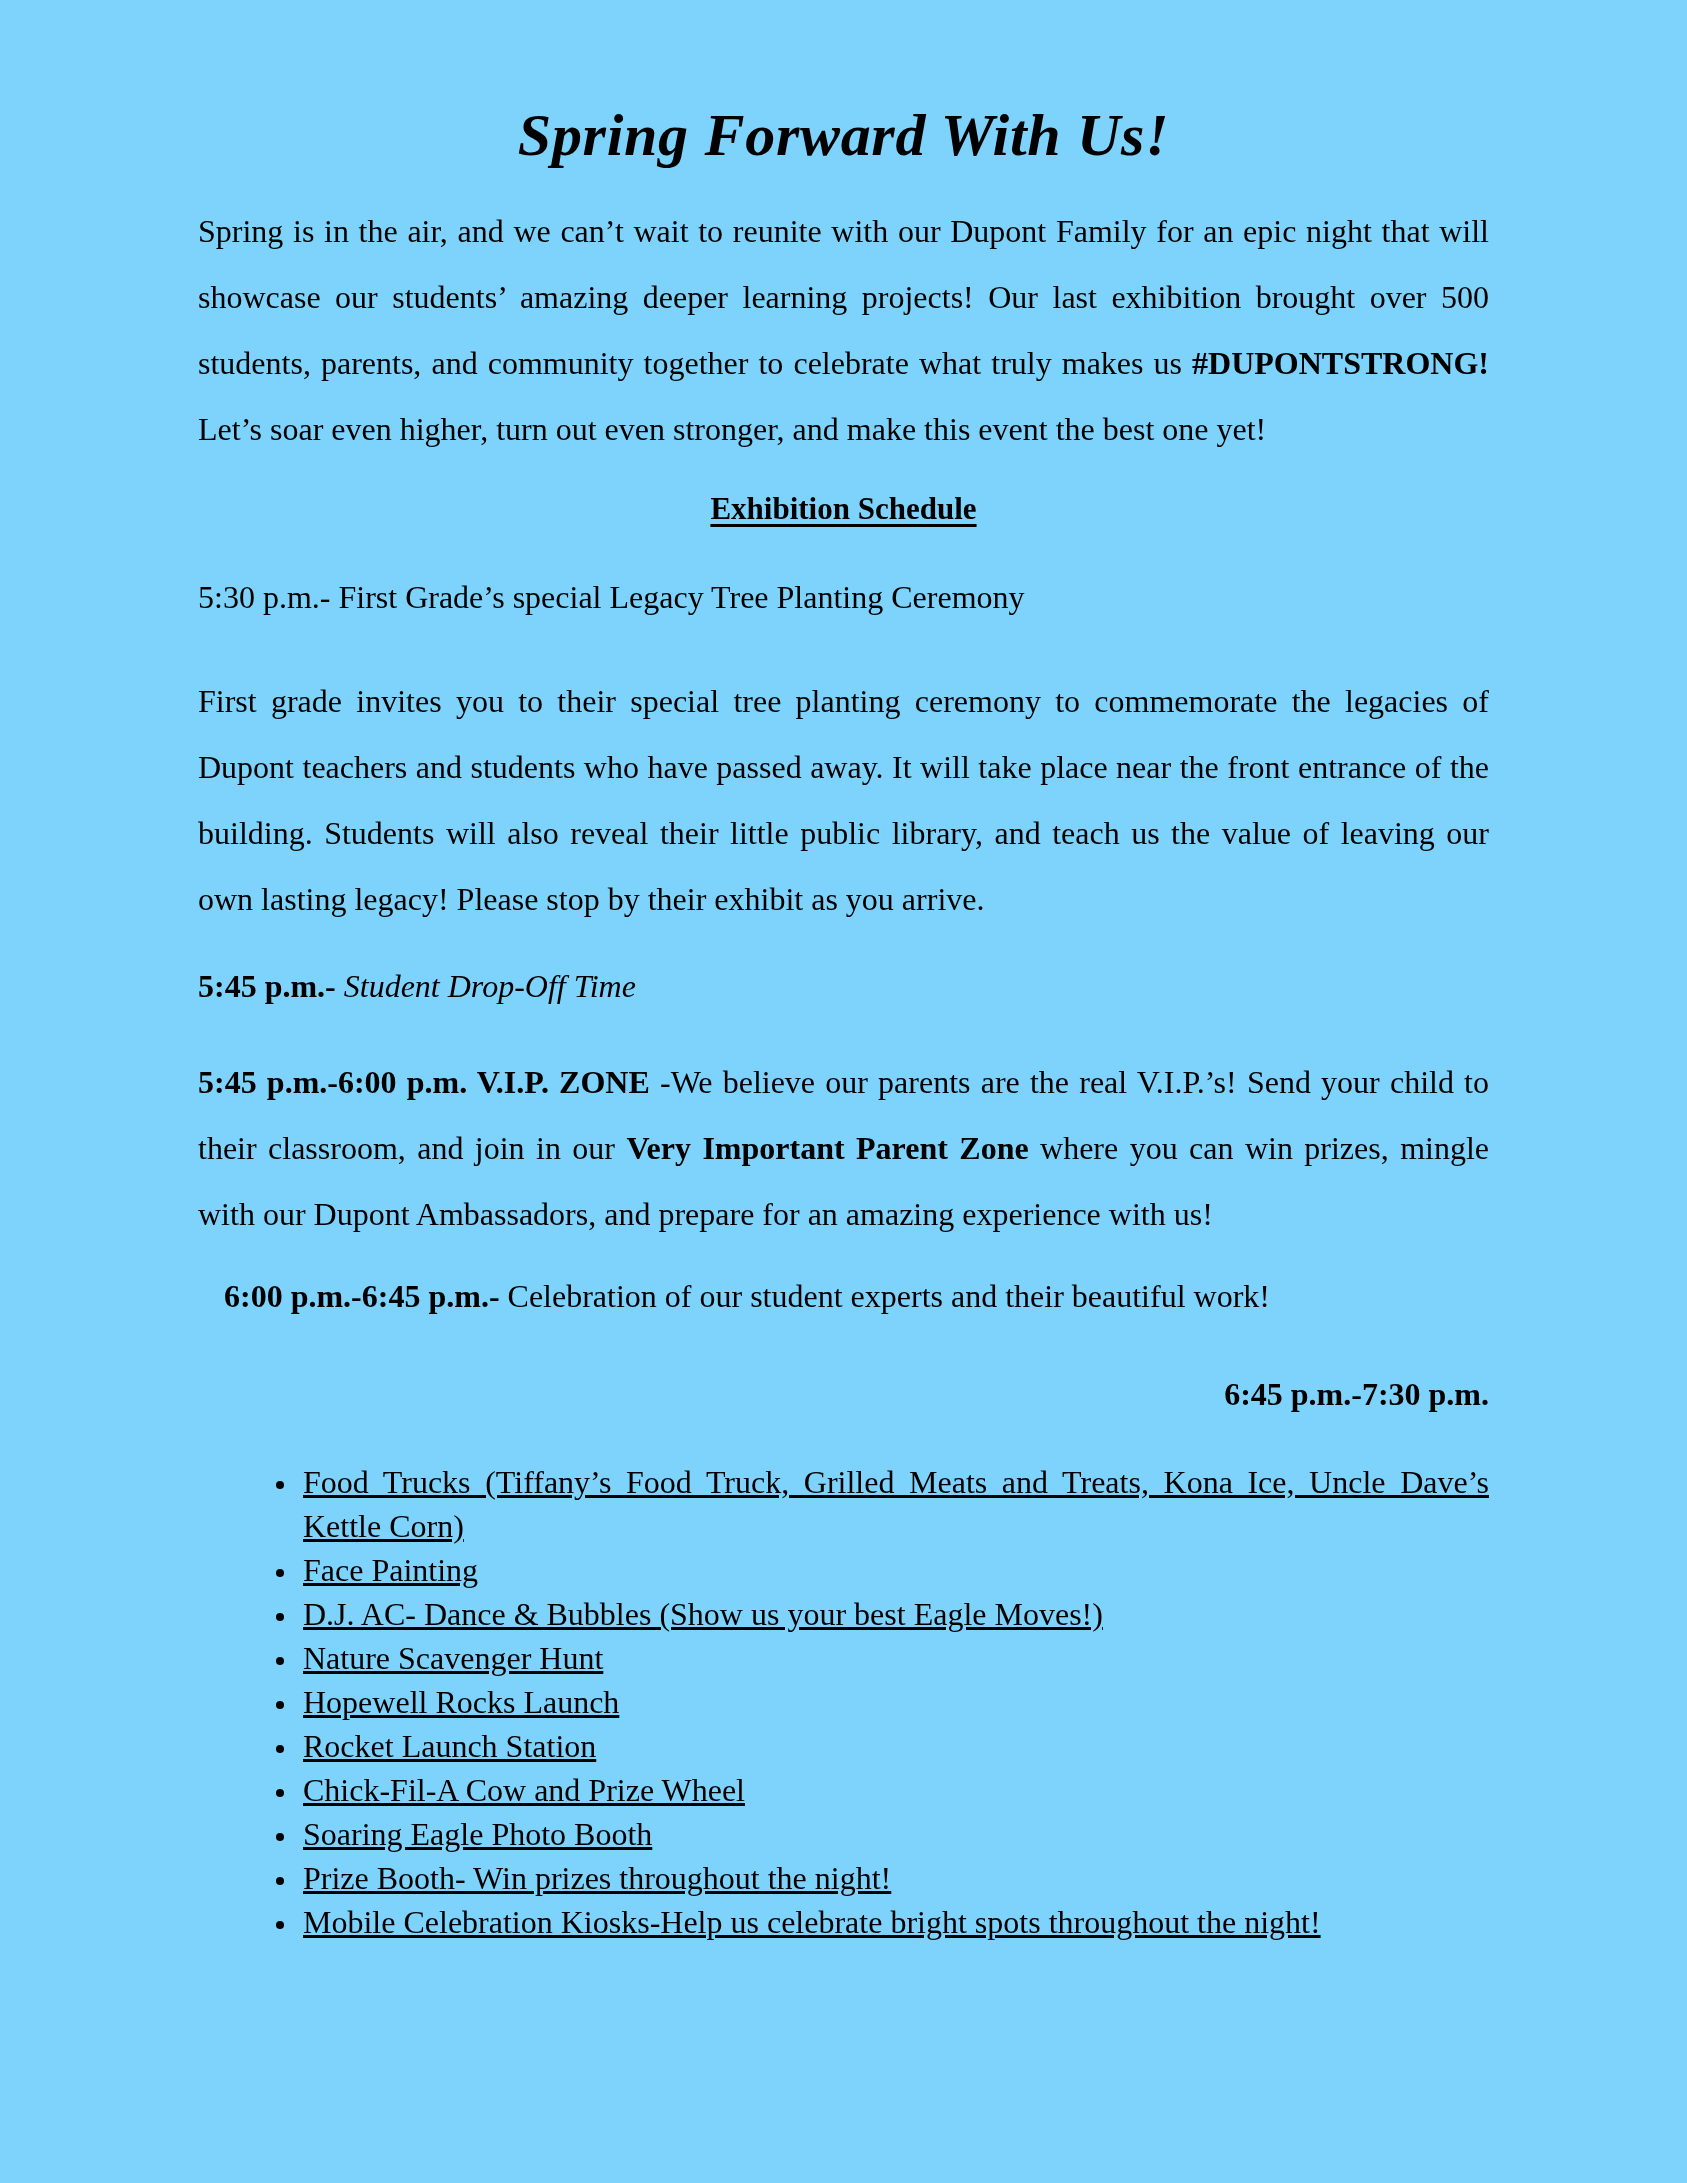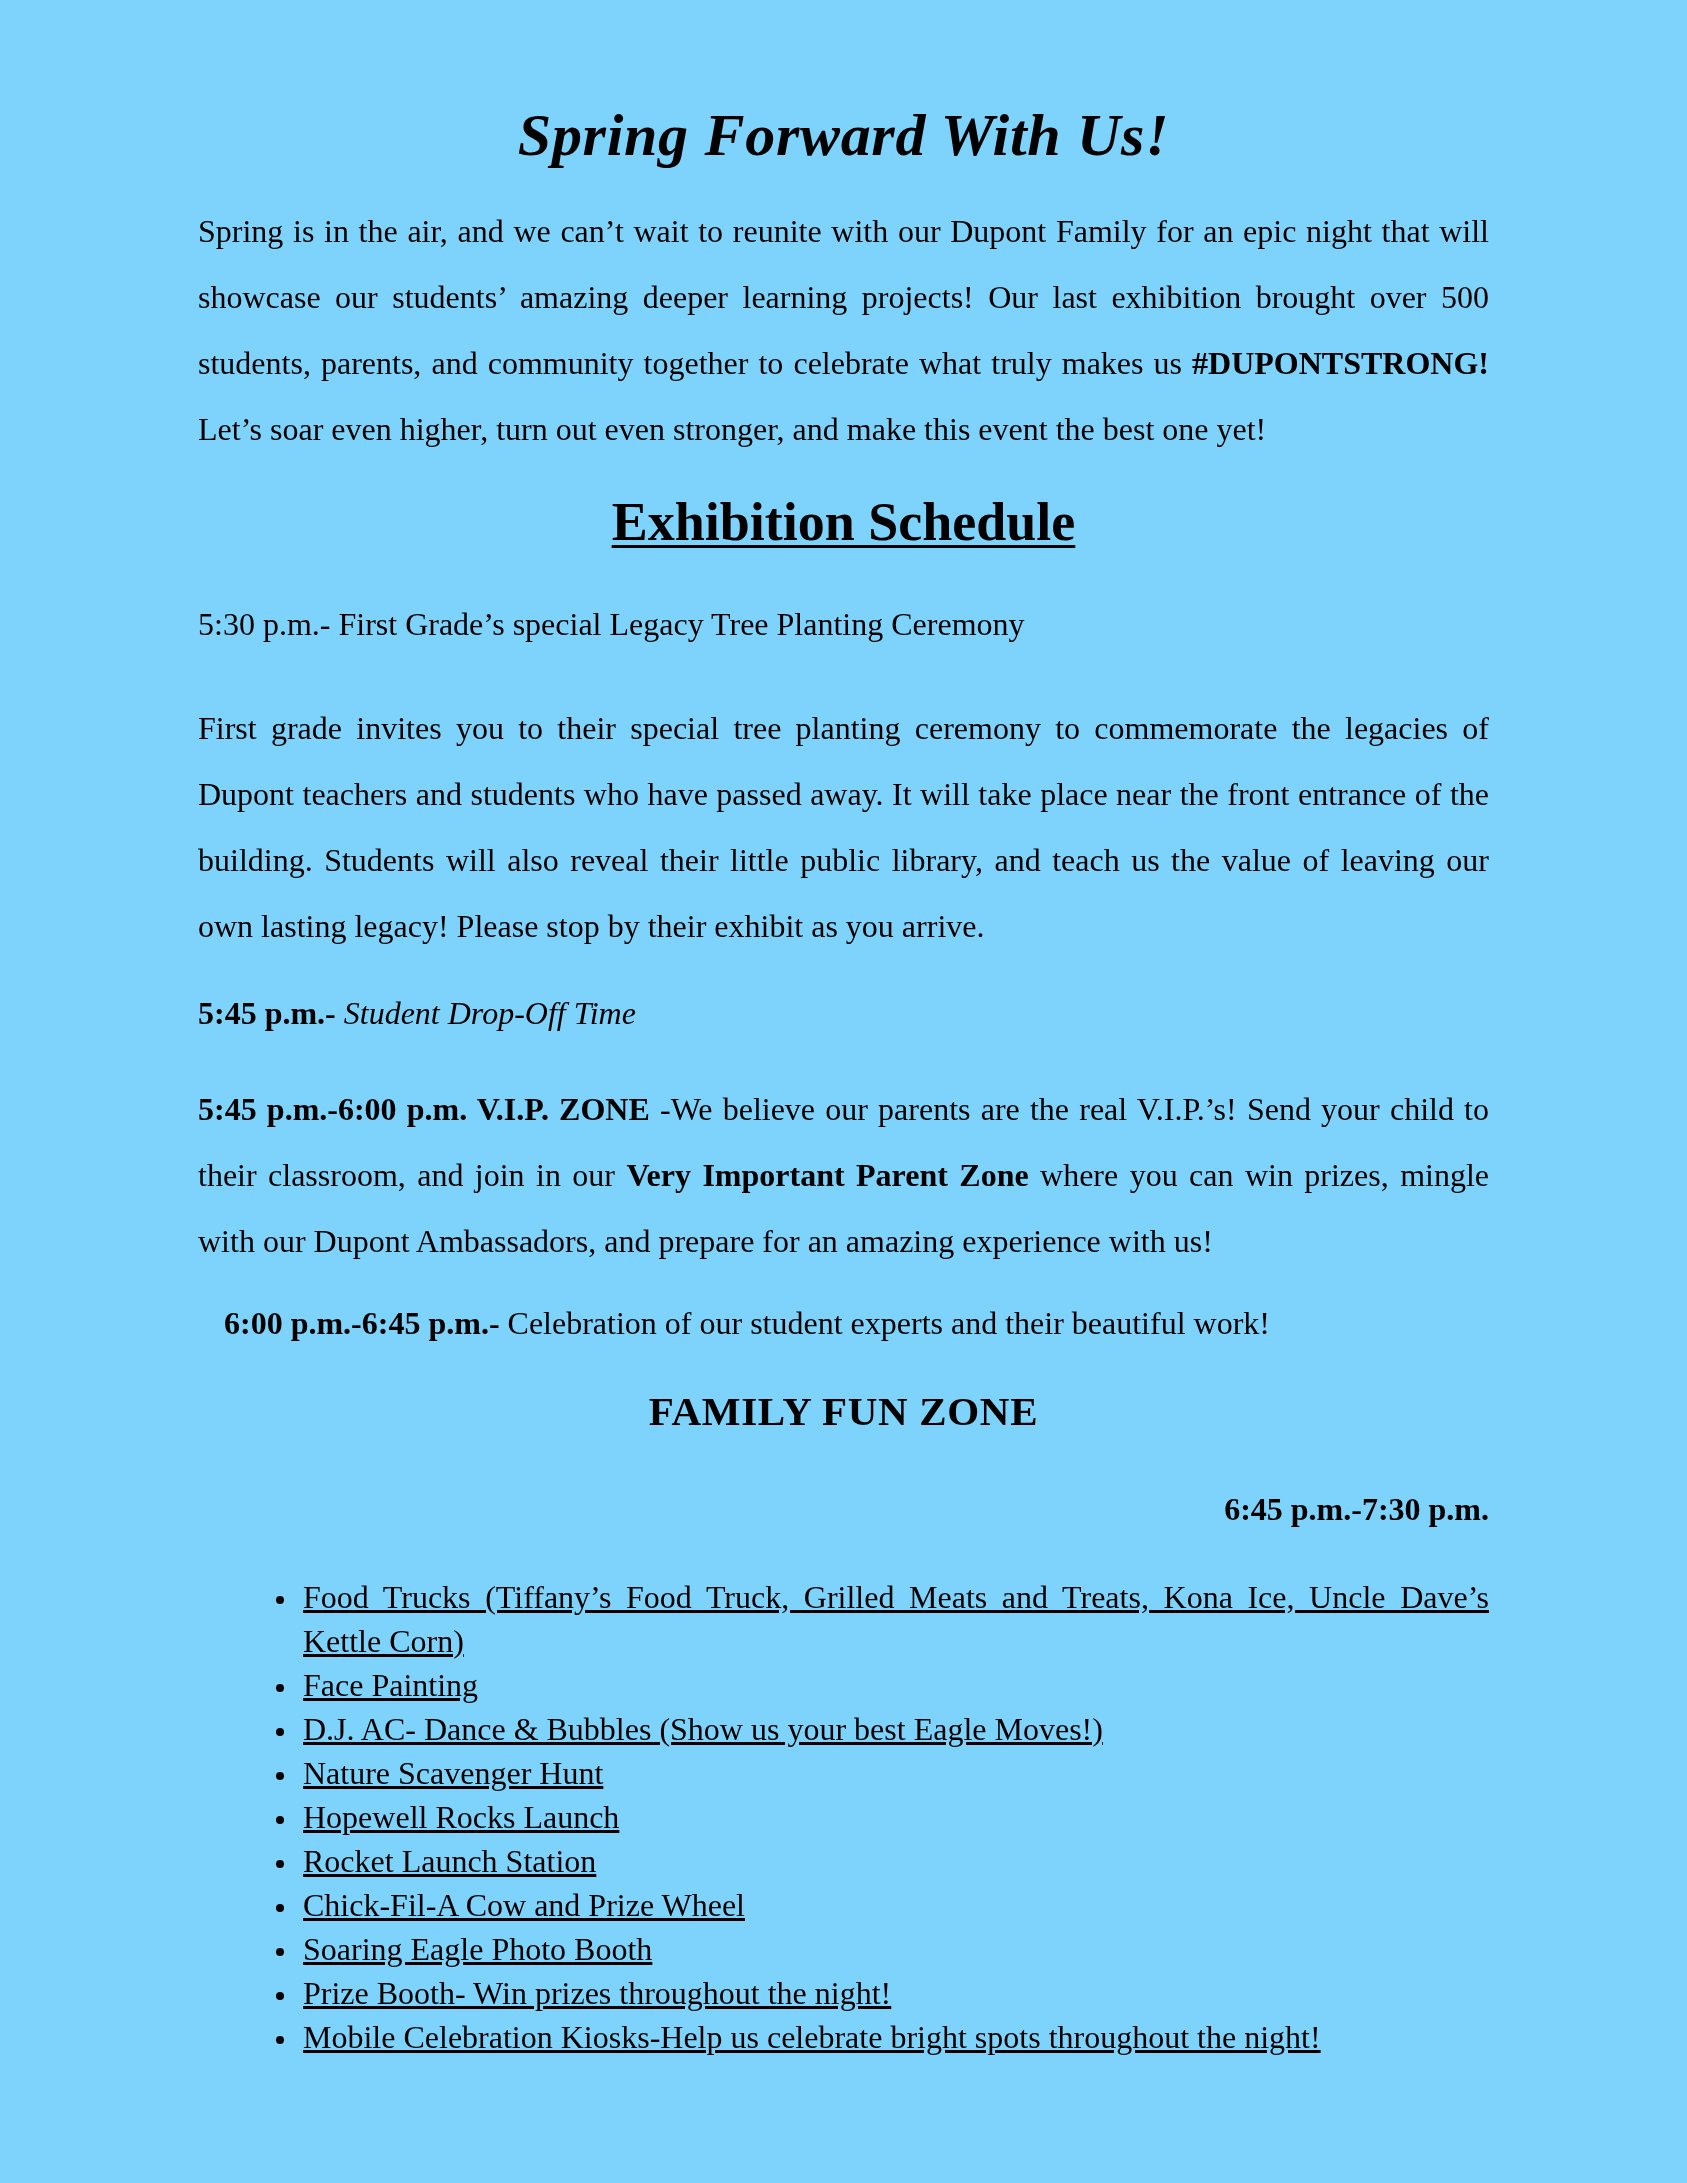--- a/index.html
+++ b/index.html
@@ -27,21 +27,21 @@
     margin: 0 0 26.5px 0;
     letter-spacing: 0.7px;
   }
   p {
     margin: 0;
     line-height: 66px;
   }
   .justified { text-align: justify; }
   .intro        { margin-bottom: 29px; }
   .schedule-heading {
-    font-size: 54px;
+    font-size: 31px;
     font-weight: bold;
     text-align: center;
     text-decoration: underline;
     text-decoration-thickness: 3.3px;
     text-underline-offset: 5.3px;
     line-height: 1.15;
     margin: 0 0 38px 0;
   }
   .item-530     { font-weight: normal; margin-bottom: 38px; }
   .first-grade  { margin-bottom: 21px; }
@@ -92,21 +92,20 @@
   <p class="item-530">5:30 p.m.- First Grade’s special Legacy Tree Planting Ceremony</p>
 
   <p class="first-grade justified">First grade invites you to their special tree planting ceremony to commemorate the legacies of Dupont teachers and students who have passed away. It will take place near the front entrance of the building. Students will also reveal their little public library, and teach us the value of leaving our own lasting legacy! Please stop by their exhibit as you arrive.</p>
 
   <p class="item-545"><span class="bold">5:45 p.m.-</span><span class="italic"> Student Drop-Off Time</span></p>
 
   <p class="vip justified"><span class="bold">5:45 p.m.-6:00 p.m. V.I.P. ZONE</span><span> -We believe our parents are the real V.I.P.’s! Send your child to their classroom, and join in our </span><span class="bold">Very Important Parent Zone</span><span> where you can win prizes, mingle with our Dupont Ambassadors, and prepare for an amazing experience with us!</span></p>
 
   <p class="item-600"><span class="bold">6:00 p.m.-6:45 p.m.-</span><span> Celebration of our student experts and their beautiful work!</span></p>
 
-  <h2 class="family-fun-heading">FAMILY FUN ZONE</h2>
 
   <p class="family-fun-time">6:45 p.m.-7:30 p.m.</p>
 
   <ul class="fun-list">
     <li>Food Trucks (Tiffany’s Food Truck, Grilled Meats and Treats, Kona Ice, Uncle Dave’s Kettle Corn)</li>
     <li>Face Painting</li>
     <li>D.J. AC- Dance &amp; Bubbles (Show us your best Eagle Moves!)</li>
     <li>Nature Scavenger Hunt</li>
     <li>Hopewell Rocks Launch</li>
     <li>Rocket Launch Station</li>

